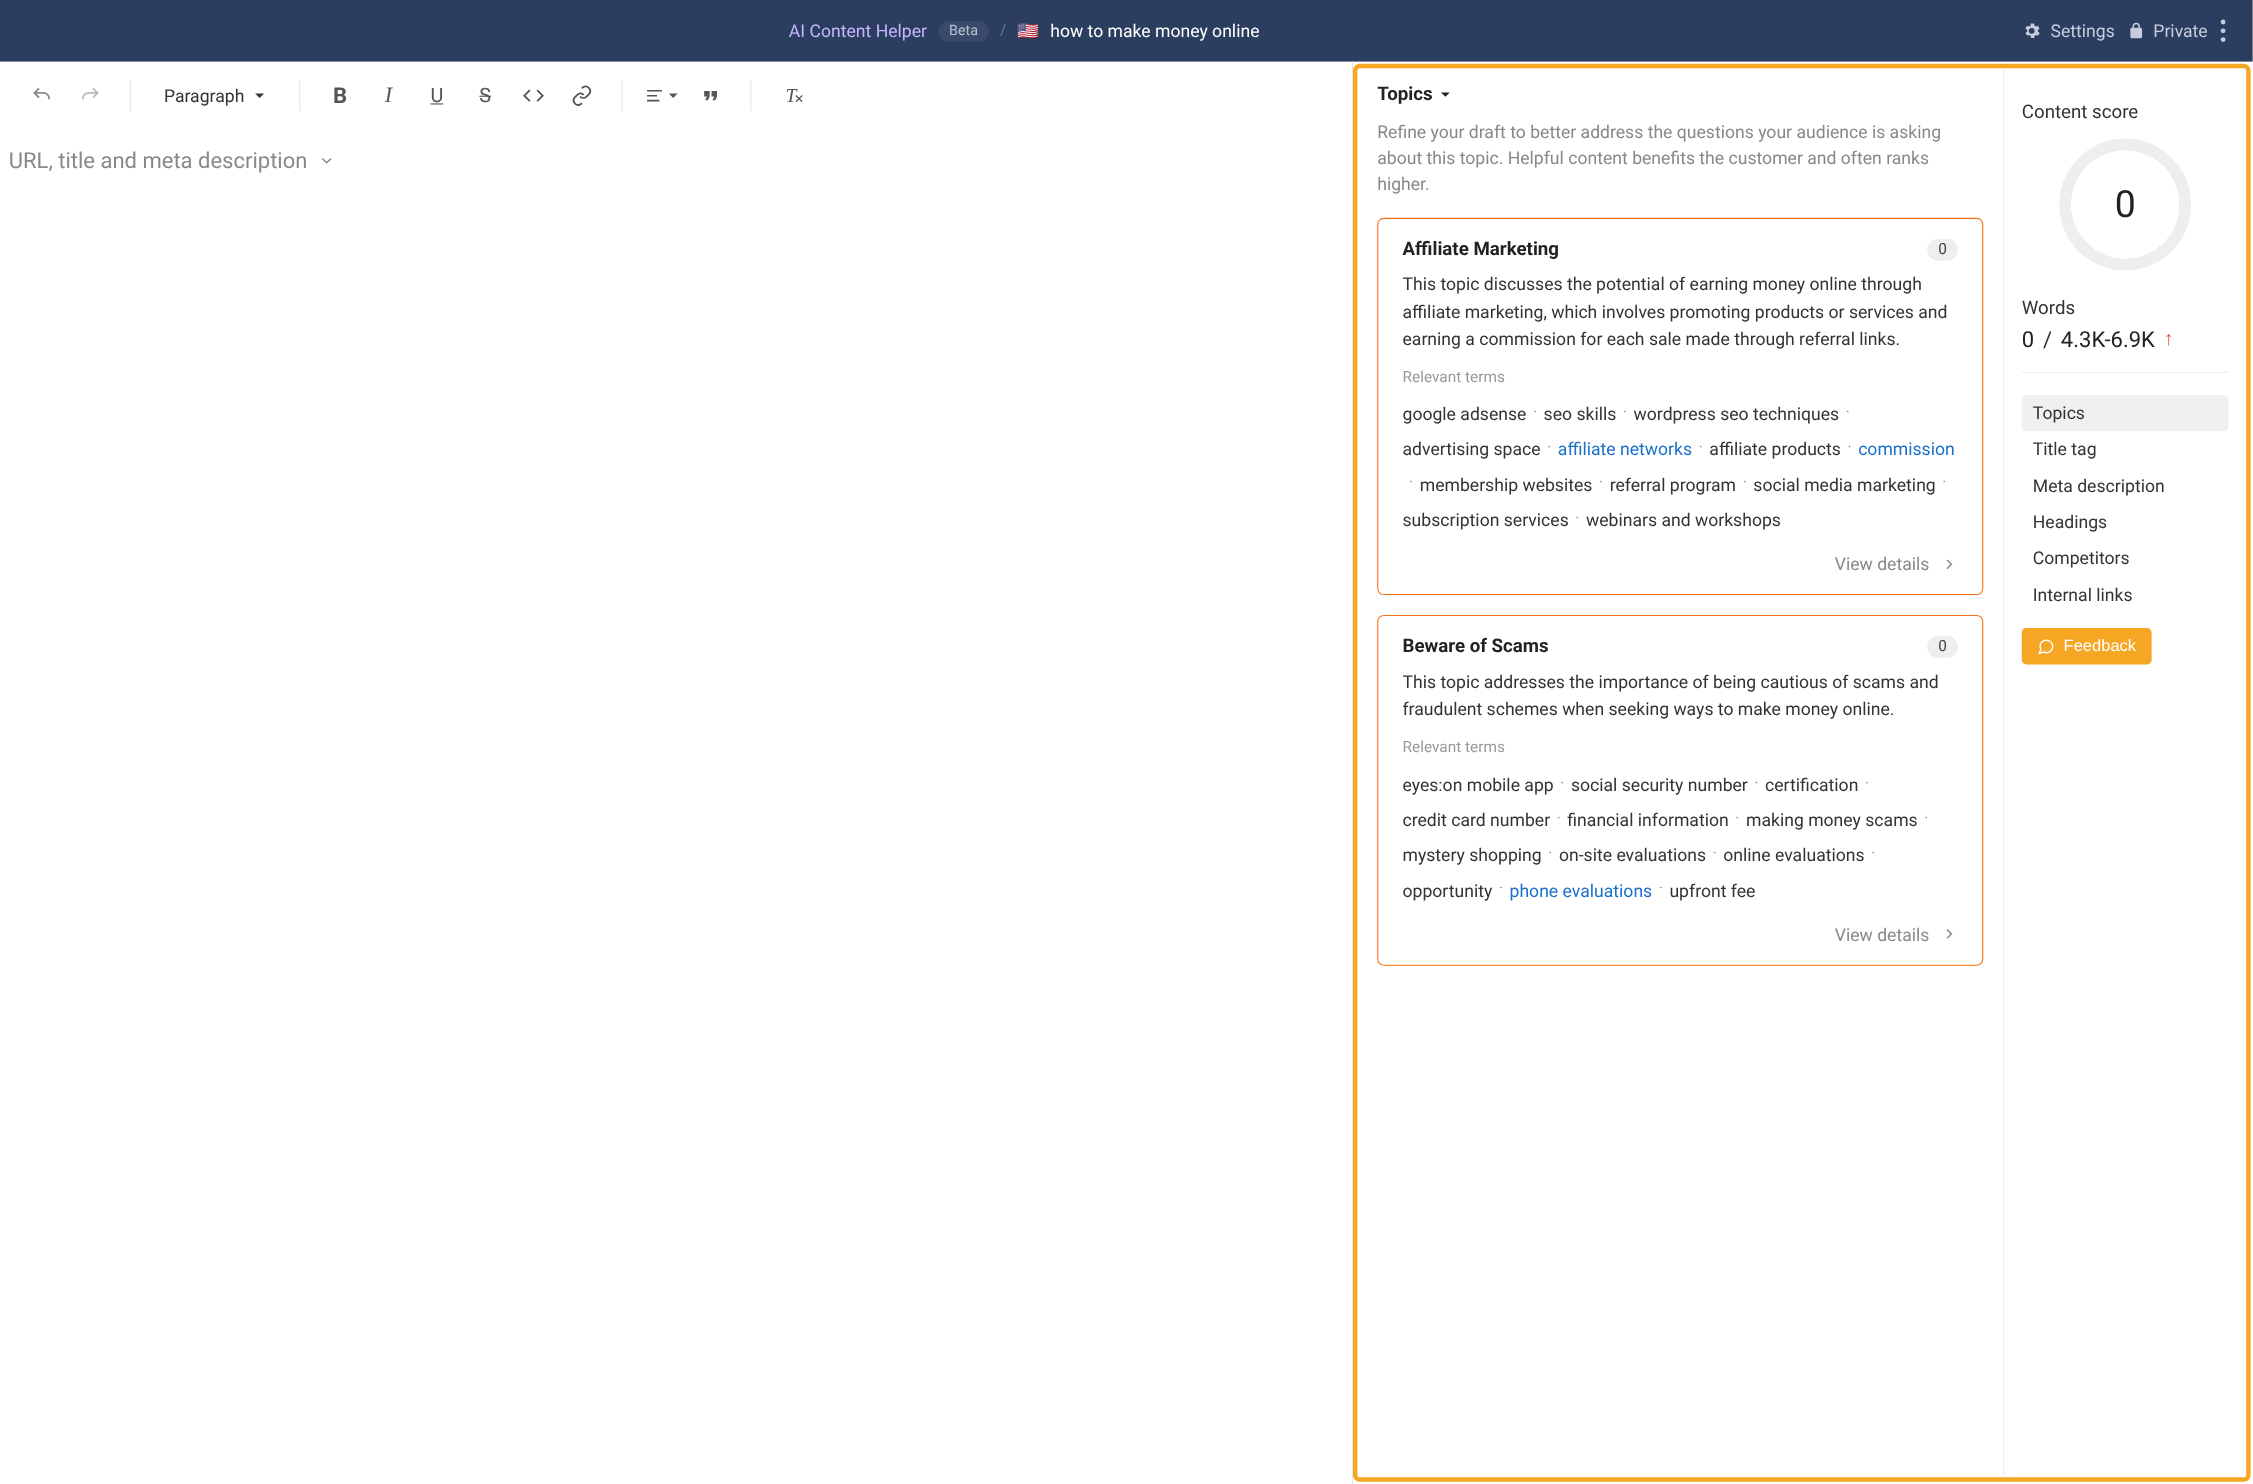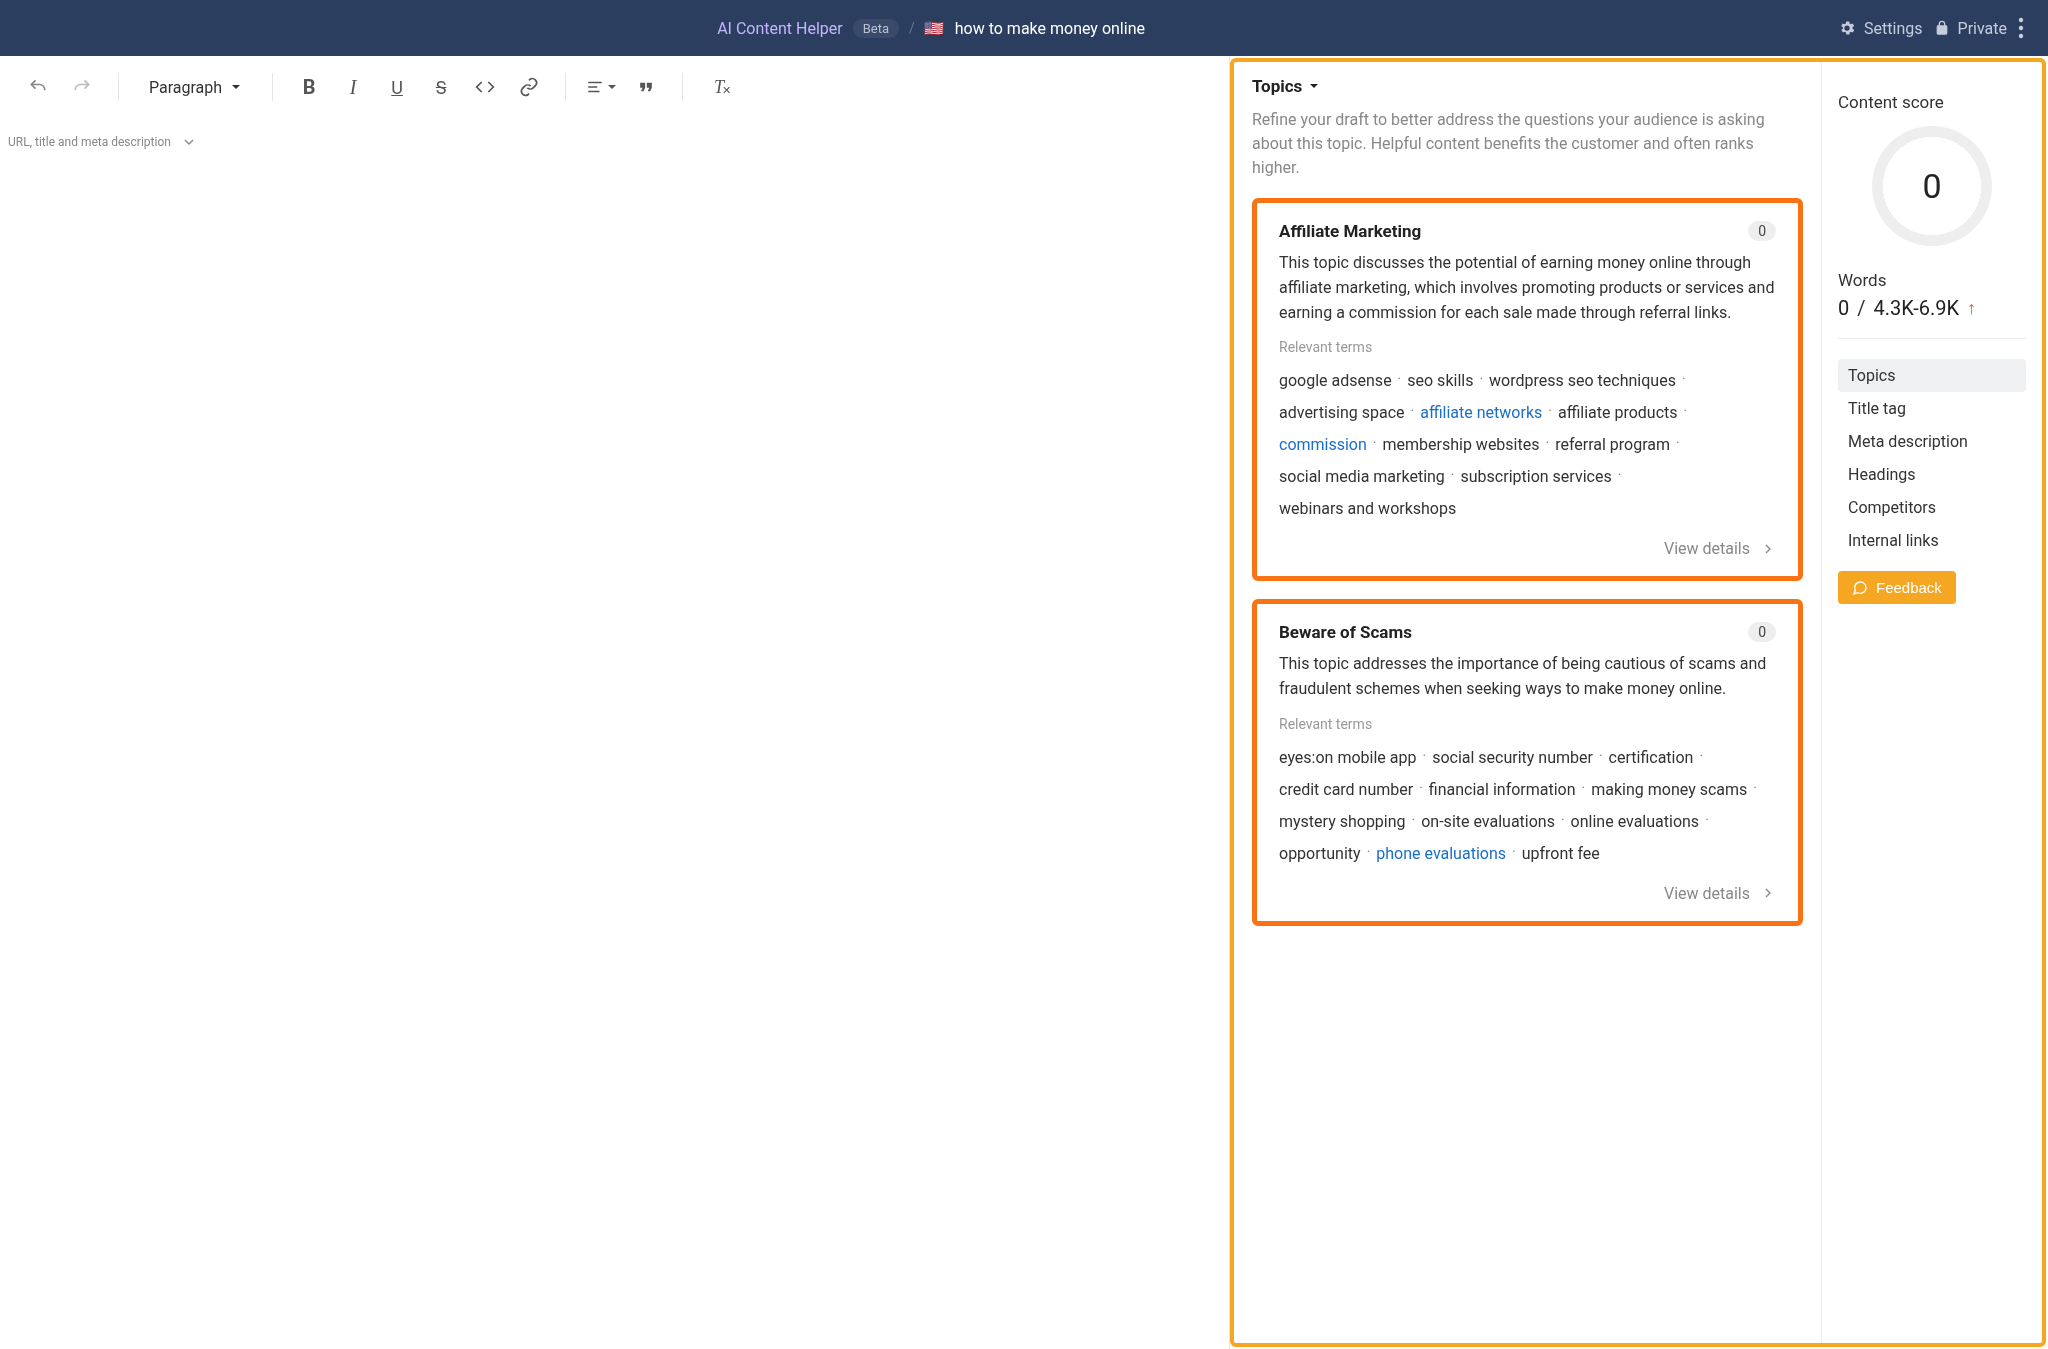--- a/index.html
+++ b/index.html
@@ -55,21 +55,21 @@
   display: flex; align-items: center; gap: 8px;
   padding: 0 14px; cursor: pointer; font-size: 16px; color: #333;
 }
 .bold { font-weight: 700; font-size: 20px; }
 .italic { font-style: italic; font-family: serif; font-size: 20px; }
 .underline { text-decoration: underline; font-size: 18px; }
 .strike { text-decoration: line-through; font-size: 18px; }
 .meta-row {
   padding: 16px 8px;
   display: flex; align-items: center; gap: 10px;
-  color: #888; font-size: 12px; cursor: pointer;
+  color: #888; font-size: 20px; cursor: pointer;
 }
 
 .side-panels {
   display: flex;
   border: 4px solid #f5a623;
   border-radius: 6px;
   margin: 2px 2px 2px 0;
 }
 
 .topics-col {
@@ -79,21 +79,21 @@
   border-right: 1px solid #eee;
 }
 .topics-head {
   display: flex; align-items: center; gap: 6px;
   font-weight: 700; font-size: 17px; color: #222; cursor: pointer;
   margin-bottom: 12px;
 }
 .topics-desc { color: #888; font-size: 16px; line-height: 1.5; margin-bottom: 18px; }
 
 .topic-card {
-  border: 5px solid #f97316; border-radius: 6px;
+  border: 1px solid #f97316; border-radius: 6px;
   padding: 18px 22px; margin-bottom: 18px;
 }
 .topic-card-head { display: flex; align-items: center; justify-content: space-between; margin-bottom: 10px; }
 .topic-title { font-weight: 700; font-size: 17px; color: #222; }
 .topic-badge { background: #eee; color: #444; border-radius: 12px; padding: 2px 10px; font-size: 14px; }
 .topic-desc { color: #333; font-size: 16px; line-height: 1.55; margin-bottom: 14px; }
 .rel-label { color: #999; font-size: 14px; margin-bottom: 10px; }
 .terms { display: flex; flex-wrap: wrap; gap: 0; line-height: 2.0; }
 .term { color: #333; font-size: 16px; }
 .term-link { color: #1a6fc9; font-size: 16px; }

